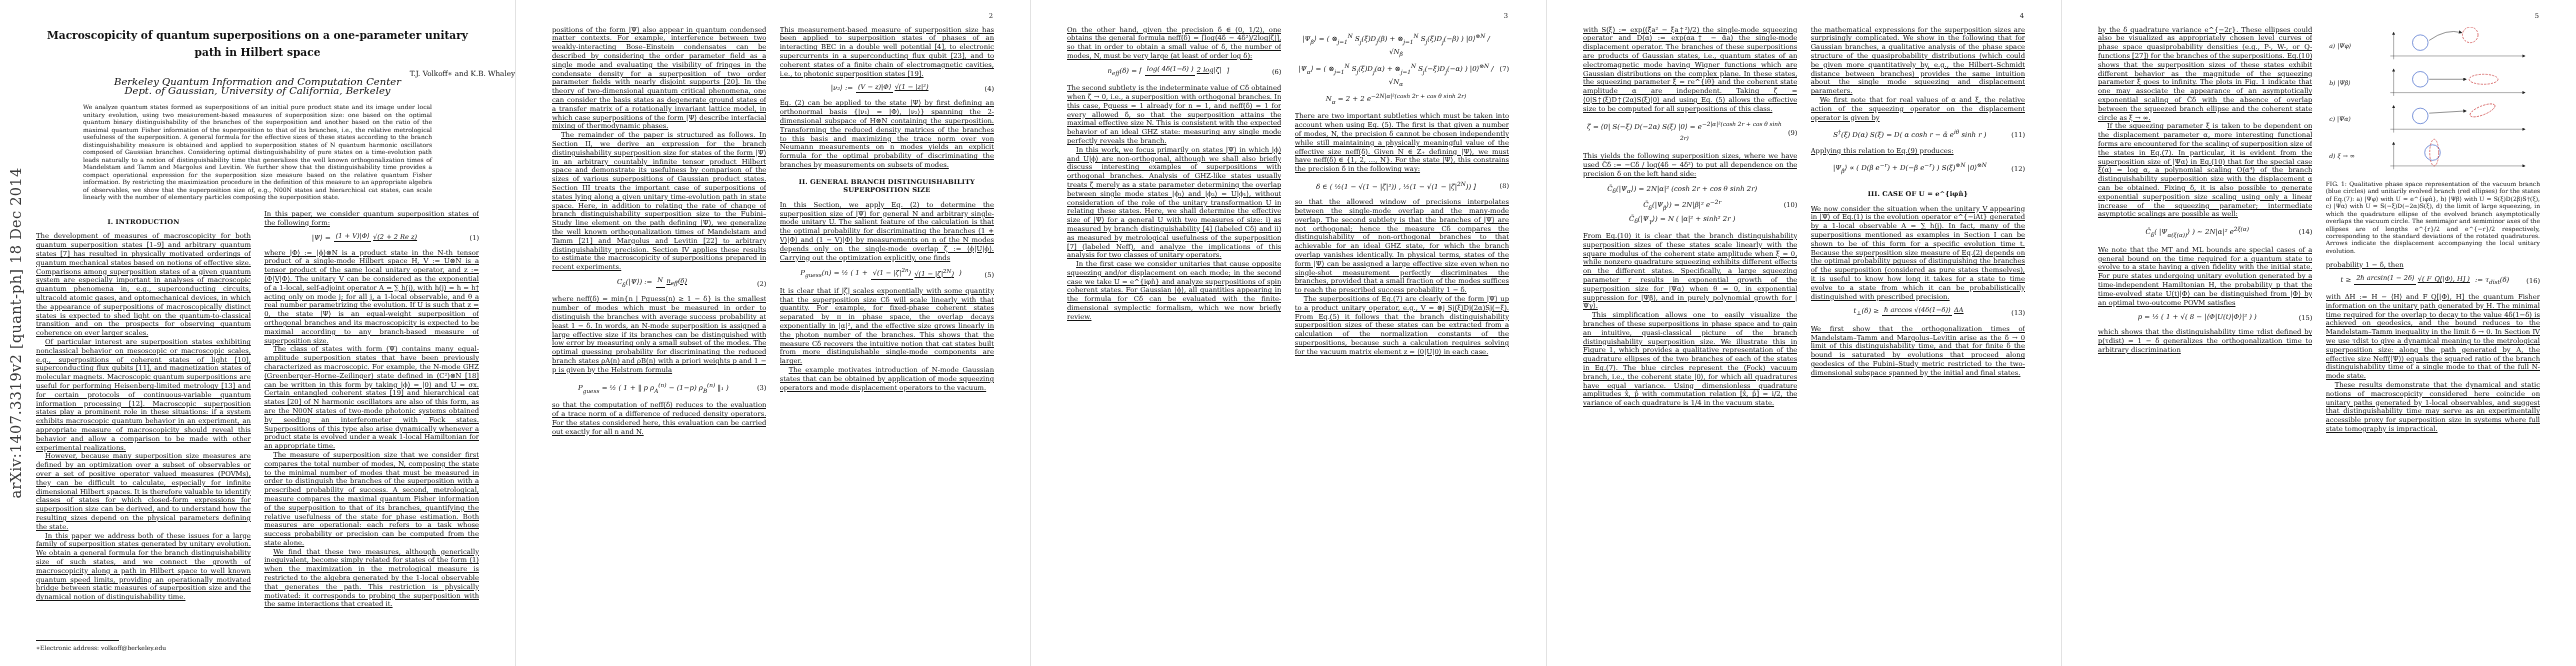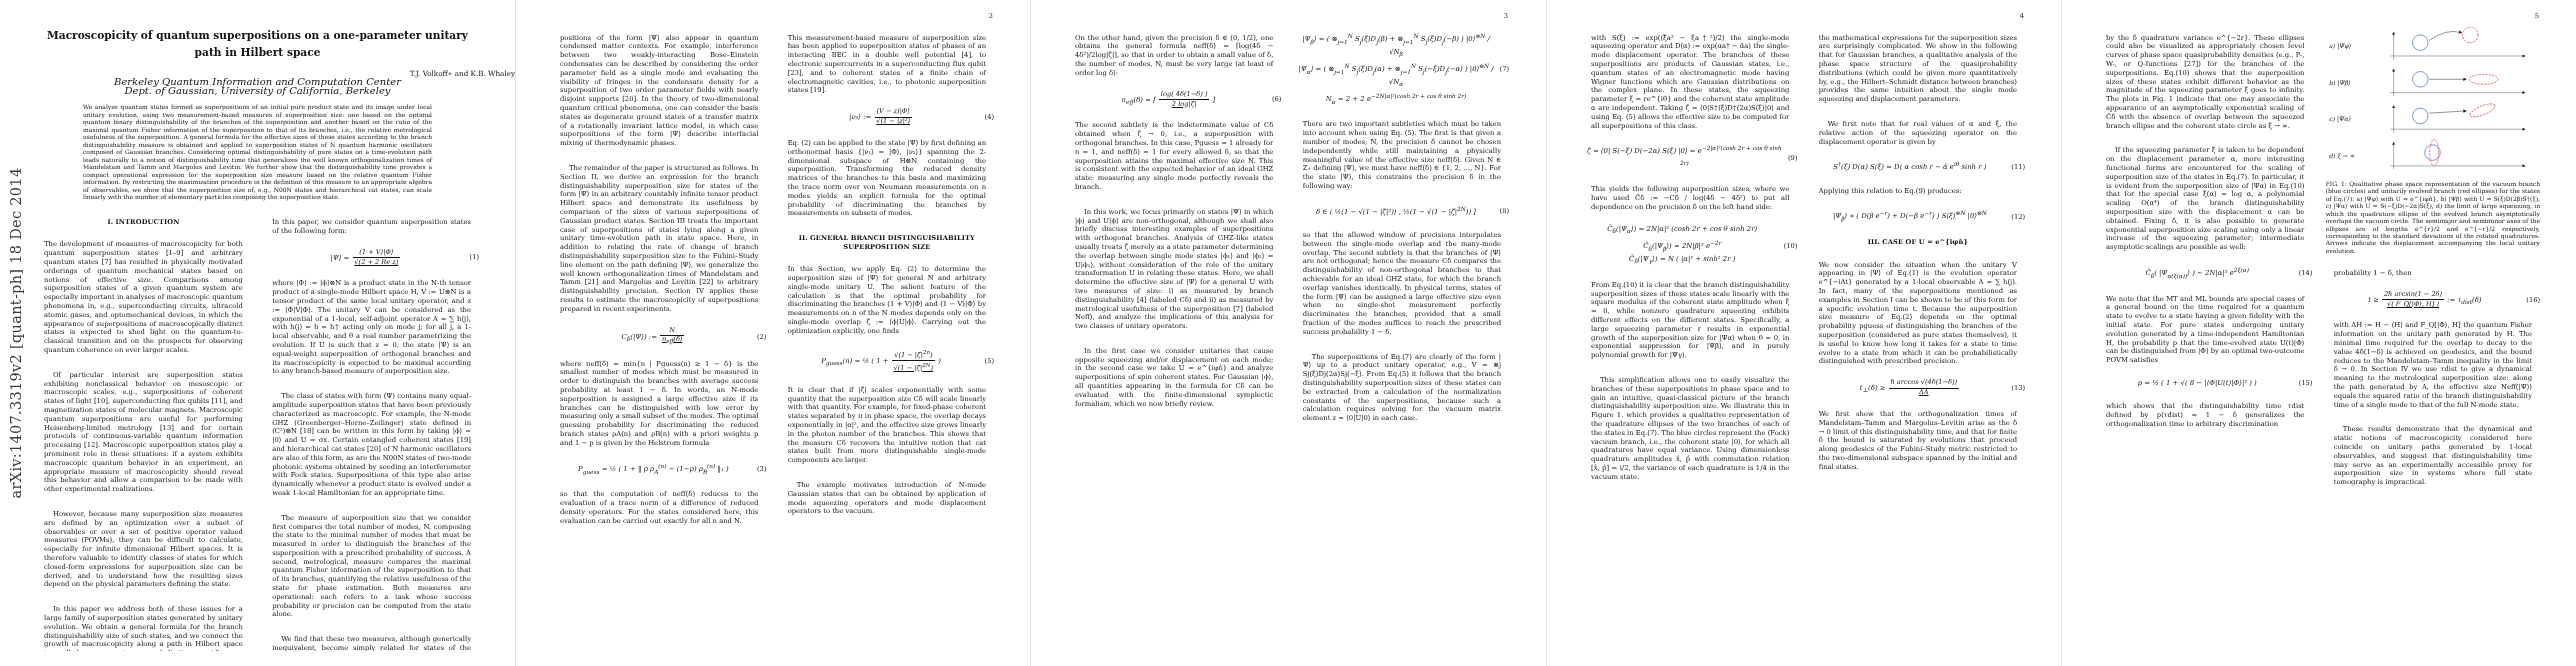--- a/index.html
+++ b/index.html
@@ -12,32 +12,32 @@
   .page.with-sep { border-left:0.6px solid #e2e2e2; }
 
   .page-number { position:absolute; top:12.2px; right:37px; font-size:6.7px; color:#222; }
 
   .cols { position:absolute; left:36px; right:36px; top:25.6px; bottom:15.6px;
     display:flex; gap:13.3px; overflow:hidden; }
   .page1 .cols { top:210px; }
   .col { flex:1 1 0; min-width:0; display:flex; flex-direction:column; overflow:hidden; }
 
   .para { font-size:6.8px; line-height:8.8px; text-align:justify; text-indent:9px;
-    margin:8px; }
+    margin:0;text-decoration:underline; }
   .para.noindent { text-indent:0; }
 
   .sec-heading { font-size:6.7px; font-weight:bold; text-align:center;
     margin:7.8px 11px 6.1px; line-height:8.6px; letter-spacing:0.1px; }
 
   .eq { display:flex; align-items:center; margin:5px 0; }
   .eq-lines { flex:1 1 auto; text-align:center; font-style:italic; font-size:6.9px;
     line-height:11px; }
   .eq-num { flex:0 0 auto; margin-left:2.2px; font-size:6.7px; font-style:normal; }
 
-  .frac { display:inline-flex; flex-direction:column; vertical-align:middle;
+  .frac { display:inline-flex; flex-direction:row; vertical-align:middle;
     text-align:center; line-height:7.8px; font-size:6.6px; margin:0 1.1px; }
   .frac .num { display:block; border-bottom:0.5px solid #121212; padding:0 1.7px 0.6px; }
   .frac .den { display:block; padding:0.6px 1.7px 0;text-decoration:underline; }
 
   .footnote { margin-top:auto; padding-top:5.6px; font-size:6px; line-height:7.2px; }
   .footnote-rule { width:83px; border-top:0.6px solid #121212; margin-bottom:2.8px; }
   .footnote .email { color:#121212; }
 
   .front { position:relative; padding-top:27px; }
   .front-title { margin:0 47px; text-align:center; font-size:10.6px; font-weight:bold;

